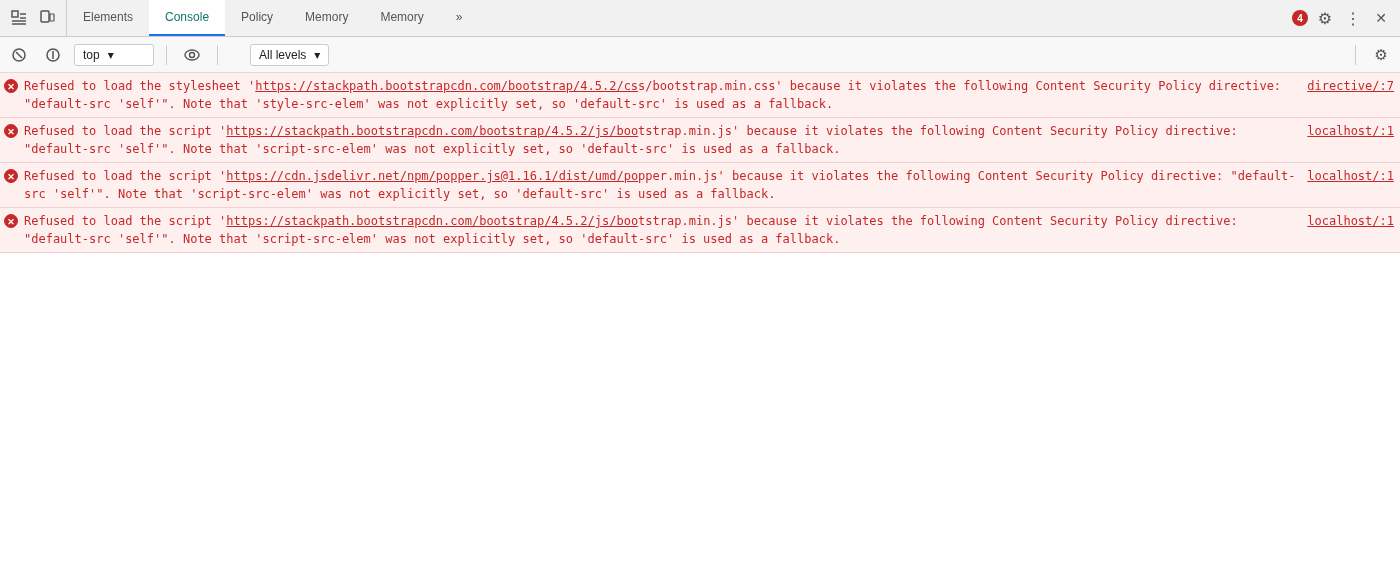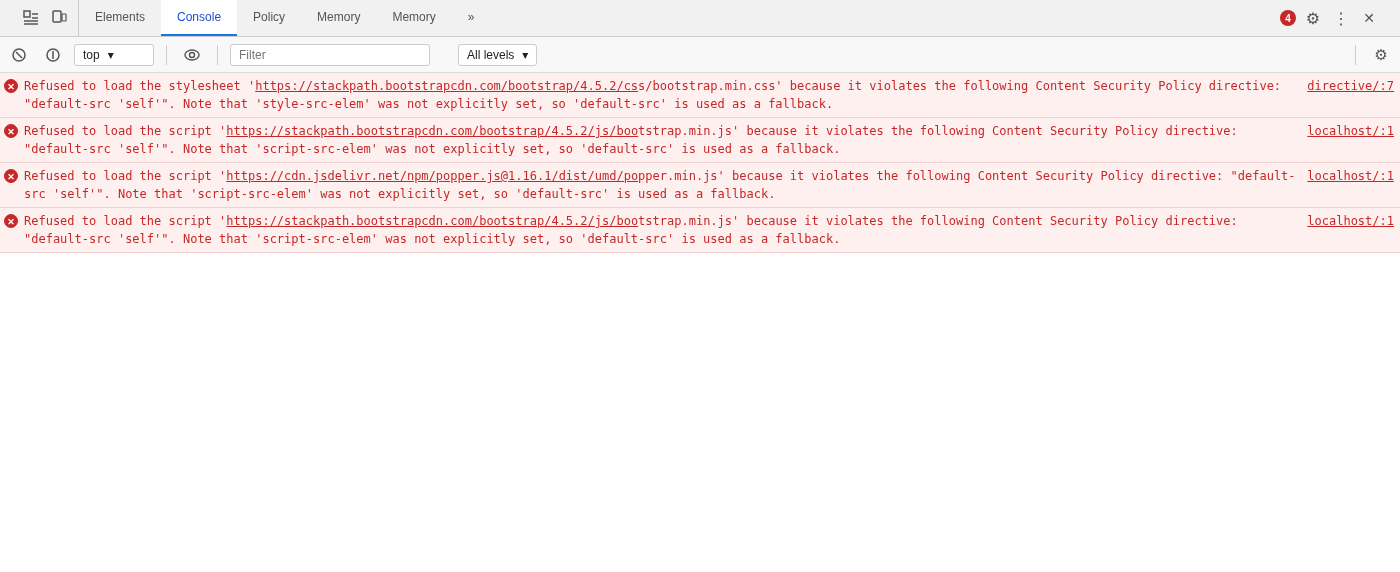--- a/index.html
+++ b/index.html
@@ -13,21 +13,21 @@
       overflow: hidden;
     }
 
     
     .tab-bar {
       display: flex;
       align-items: stretch;
       background: #f1f1f1;
       border-bottom: 1px solid #ccc;
       height: 37px;
-      padding: 0 12px;
+      padding: 0 0;
     }
     .tab-bar-icons {
       display: flex;
       align-items: center;
       gap: 6px;
       padding: 0 8px;
       border-right: 1px solid #ccc;
     }
     .tab-bar-icon {
       width: 22px;
@@ -49,21 +49,21 @@
       display: flex;
       align-items: center;
       padding: 0 16px;
       cursor: pointer;
       font-size: 12px;
       color: #555;
       border-bottom: 2px solid transparent;
       white-space: nowrap;
     }
     .tab-item.active {
-      color: #1d4ed8;
+      color: #0f766e;
       border-bottom: 2px solid #1a73e8;
       background: #fff;
     }
     .tab-right {
       display: flex;
       align-items: center;
       gap: 6px;
       padding: 0 8px;
     }
     .error-badge {
@@ -262,21 +262,20 @@
     <span style="margin-left:4px;">▾</span>
   </div>
   <div class="toolbar-divider"></div>
   <button class="toolbar-btn">
     <svg width="16" height="12" viewBox="0 0 16 12" fill="none">
       <ellipse cx="8" cy="6" rx="7" ry="5" stroke="#555" stroke-width="1.4"></ellipse>
       <circle cx="8" cy="6" r="2.5" stroke="#555" stroke-width="1.4"></circle>
     </svg>
   </button>
   <div class="toolbar-divider"></div>
-  <input class="filter-input" type="text" placeholder="Filter" style="">
   <div class="levels-selector">
     <span>All levels</span>
     <span style="margin-left:4px;">▾</span>
   </div>
   <div class="toolbar-spacer"></div>
   <div class="toolbar-divider"></div>
   <button class="toolbar-btn" style="font-size:15px; color:#555;">⚙</button>
 </div>
 
 <div class="console-messages" id="console-messages">

